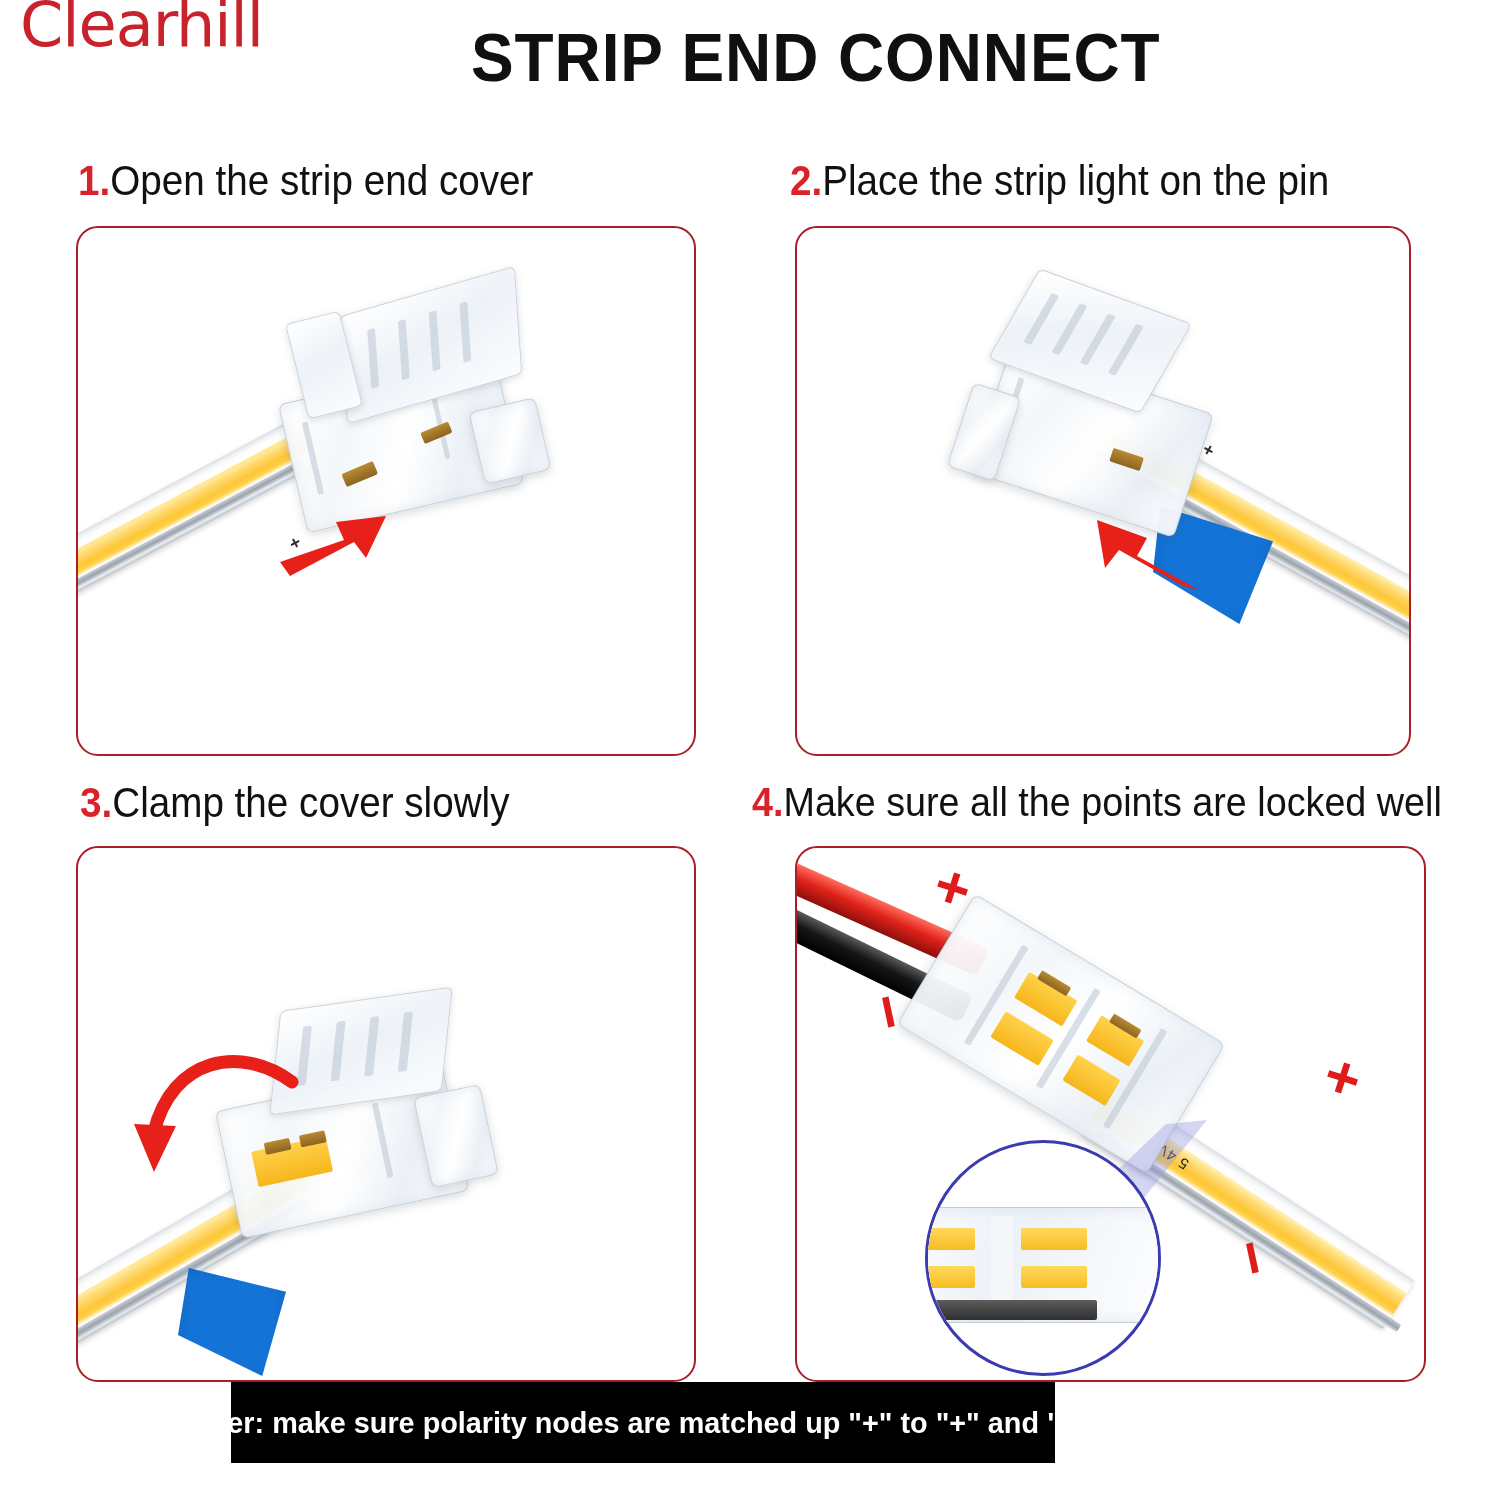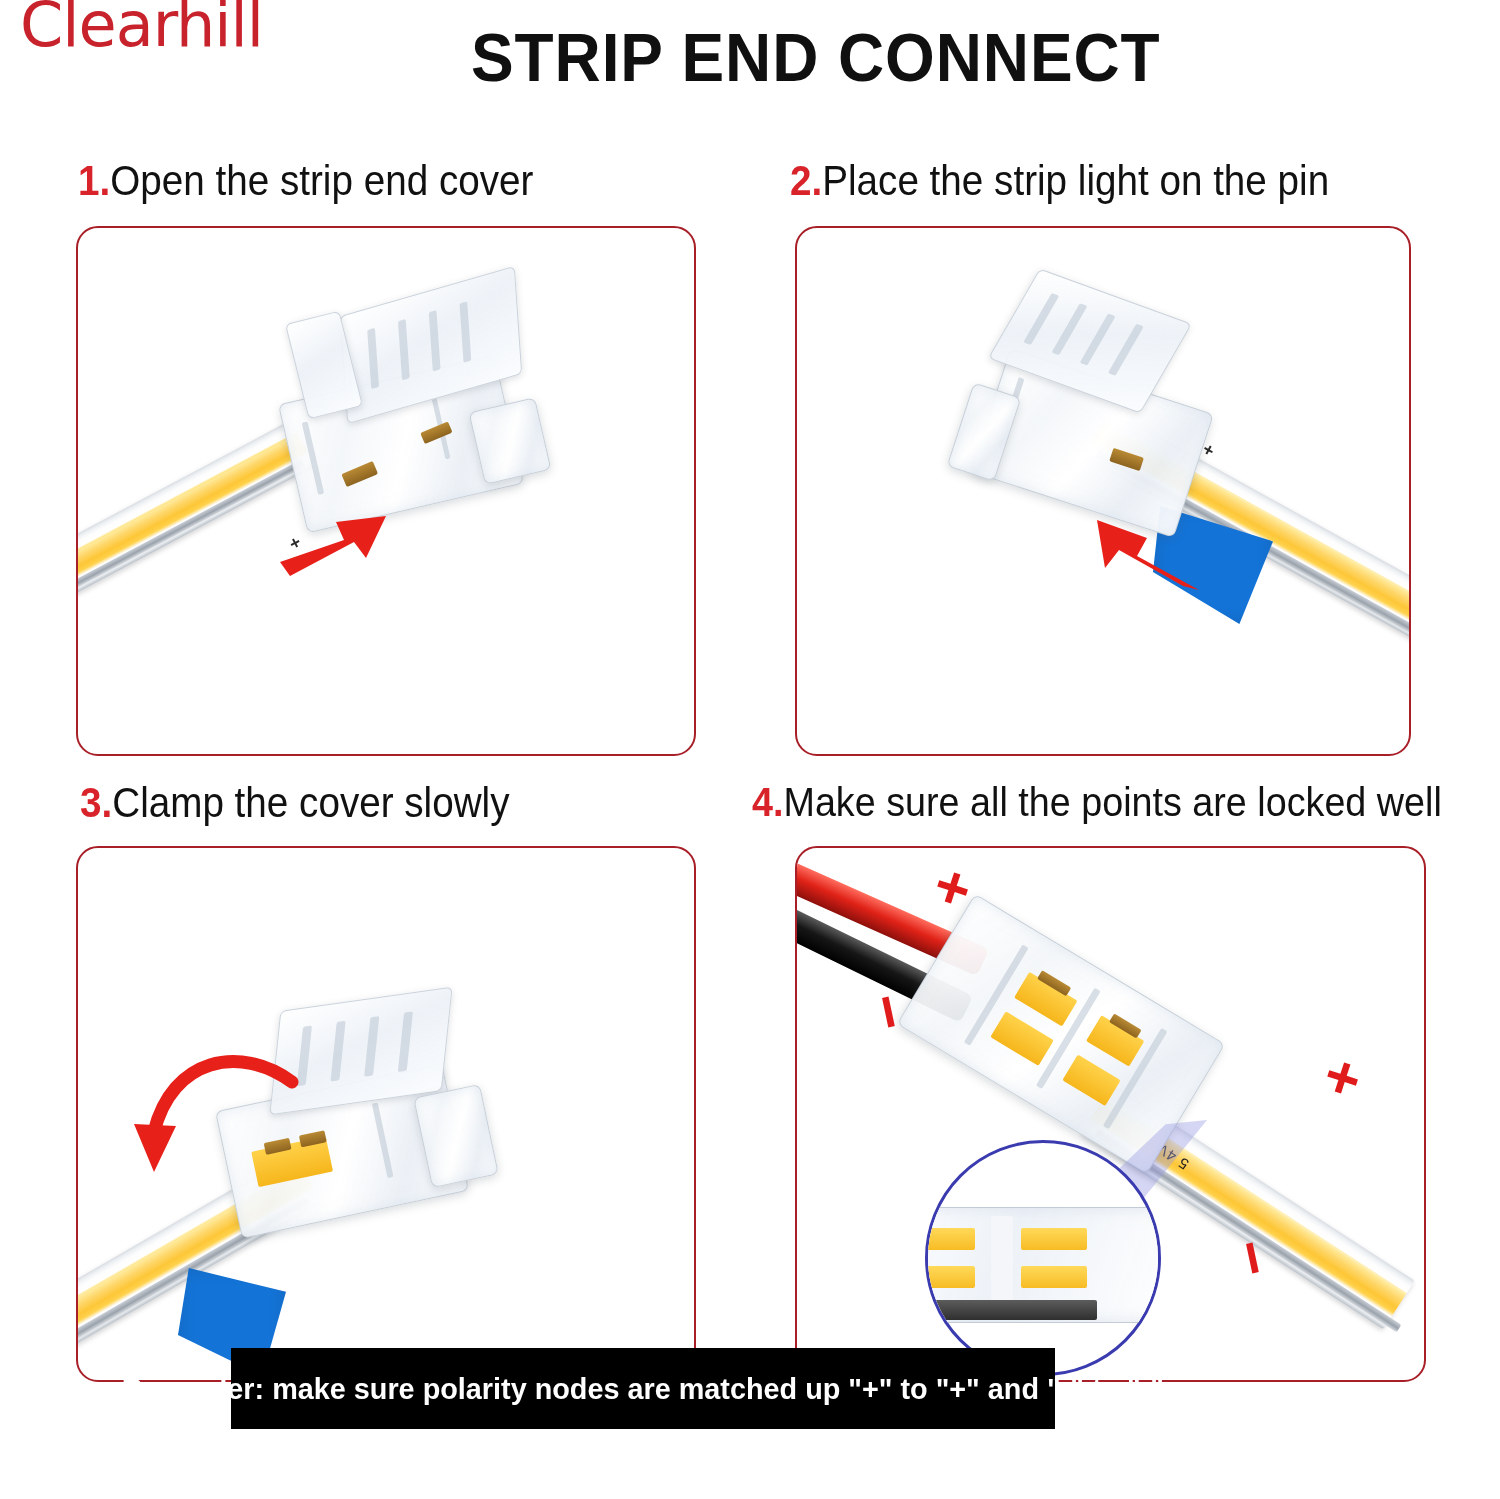--- a/index.html
+++ b/index.html
@@ -242,21 +242,21 @@
     background: linear-gradient(to bottom, #ff6d5e 0%, #e02218 45%, #8e0f0b 100%);
   }
   .wire-black {
     background: linear-gradient(to bottom, #5b5b5b 0%, #161616 45%, #000000 100%);
   }
 
   
   .reminder-bar {
     position: absolute;
     left: 231px;
-    top: 1348px;
+    top: 1382px;
     width: 824px;
     height: 81px;
     background: #000000;
     display: flex;
     align-items: center;
     justify-content: center;
   }
   .reminder-text {
     color: #ffffff;
     font-size: 30px;

